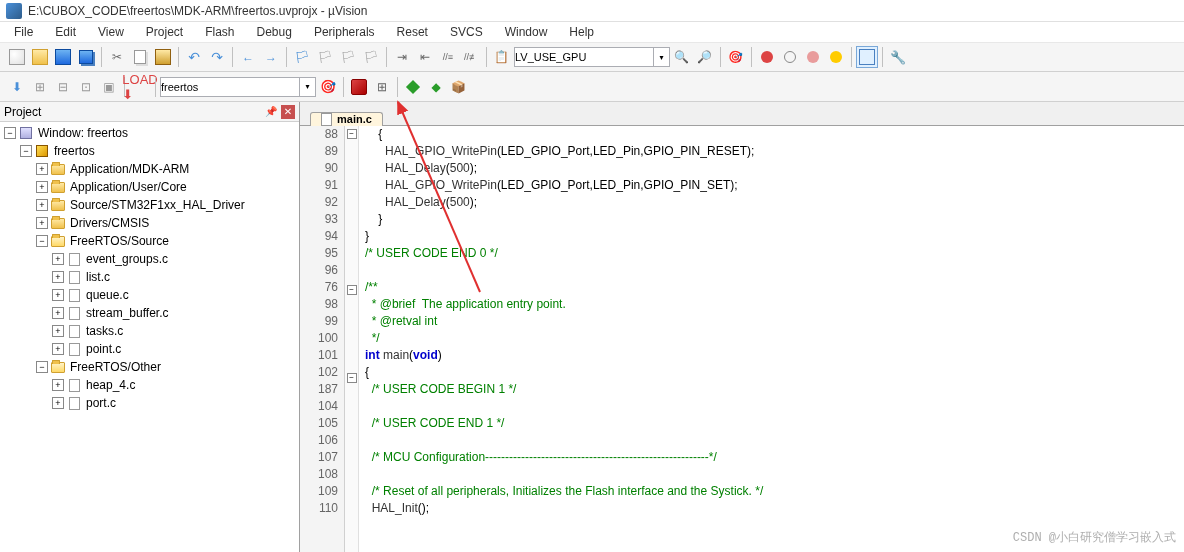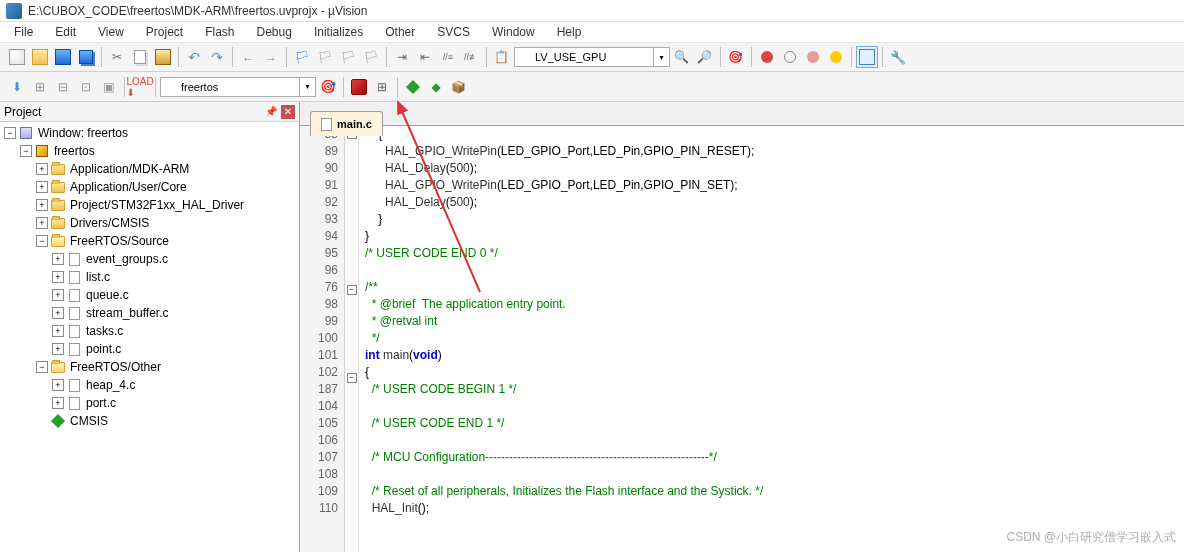--- a/index.html
+++ b/index.html
@@ -10,21 +10,21 @@
 .titlebar-text { font-size: 12px; color: #333; }
 
 .menubar { background: #fff; height: 20px; display: flex; align-items: center; padding: 0 4px; gap: 2px; }
 .menu-item { padding: 2px 10px; color: #333; cursor: pointer; }
 
 .toolbar { background: #f5f5f5; height: 30px; display: flex; align-items: center; padding: 0 6px; gap: 1px; border-top: 1px solid #e8e8e8; border-bottom: 1px solid #d0d0d0; }
 .tb-btn { width: 22px; height: 22px; display: flex; align-items: center; justify-content: center; cursor: pointer; border: 1px solid transparent; }
 .tb-sep { width: 1px; height: 20px; background: #c0c0c0; margin: 0 3px; }
 .tb-combo { display: flex; align-items: center; }
 .tb-arrow { width: 16px; height: 20px; border: 1px solid #abadb3; border-left: none; background: #fff; display: flex; align-items: center; justify-content: center; font-size: 8px; cursor: pointer; }
-.tb-field { width: 140px; height: 20px; border: 1px solid #abadb3; background: #fff; padding: 0 20px; font-size: 11px; display: flex; align-items: center; }
+.tb-field { width: 140px; height: 20px; border: 1px solid #abadb3; background: #fff; padding: 0 0; font-size: 11px; display: flex; align-items: center; }
 
 .toolbar2 { background: #f5f5f5; height: 30px; display: flex; align-items: center; padding: 0 6px; gap: 1px; border-bottom: 1px solid #d0d0d0; }
 
 .main-area { display: flex; height: calc(552px - 102px); }
 
 .project-panel { width: 300px; background: #fff; border-right: 1px solid #a0a0a0; display: flex; flex-direction: column; }
 .panel-header { background: #f5f5f5; height: 20px; display: flex; align-items: center; justify-content: space-between; padding: 0 4px; border-bottom: 1px solid #d0d0d0; font-size: 11px; }
 .panel-header-btns { display: flex; gap: 2px; }
 .panel-pin { width: 14px; height: 14px; font-size: 10px; display: flex; align-items: center; justify-content: center; cursor: pointer; }
 .panel-close { width: 14px; height: 14px; background: #c75050; color: #fff; font-size: 10px; display: flex; align-items: center; justify-content: center; cursor: pointer; }
@@ -38,38 +38,38 @@
 .folder-icon::before { content: ""; position: absolute; top: -3px; left: 0; width: 6px; height: 3px; background: #f0c14b; border: 1px solid #d0a030; border-bottom: none; border-radius: 1px 1px 0 0; }
 .folder-icon.open { background: linear-gradient(#fff3c8,#ffd966); }
 .file-icon { background: #fff; border: 1px solid #999; width: 11px; height: 13px; position: relative; }
 .cube-icon { width: 12px; height: 12px; background: linear-gradient(135deg,#ffdd55,#dd9900); border: 1px solid #885500; }
 .diamond-icon { width: 10px; height: 10px; background: #2a9d2a; transform: rotate(45deg); }
 .proj-icon { width: 12px; height: 12px; background: linear-gradient(#e0e0ff,#b0b0e0); border: 1px solid #7070a0; }
 .tree-label { font-size: 12px; color: #000; }
 
 .editor-area { flex: 1; background: #fff; display: flex; flex-direction: column; position: relative; }
 .tab-bar { height: 24px; background: #f0f0f0; display: flex; align-items: flex-end; border-bottom: 1px solid #a0a0a0; padding-left: 10px; }
-.tab { height: 25px; background: #fff5dd; border: 1px solid #a0a0a0; border-bottom: none; display: flex; align-items: center; padding: 0 10px; gap: 5px; position: relative; top: 11px; cursor: pointer; border-radius: 3px 3px 0 0; }
+.tab { height: 14px; background: #fff5dd; border: 1px solid #a0a0a0; border-bottom: none; display: flex; padding: 0 10px; gap: 5px; position: relative; top: 1px; cursor: pointer; border-radius: 3px 3px 0 0; }
 .tab-file-icon { background: #fff; border: 1px solid #999; width: 11px; height: 13px; }
 .tab-label { font-size: 11px; font-weight: bold; }
 
 .code-area { flex: 1; display: flex; background: #fff; overflow: hidden; font-family: "Courier New", monospace; }
 .gutter { background: #f4f4f4; border-right: 1px solid #d0d0d0; text-align: right; padding: 0 6px 0 18px; color: #666; font-size: 12.5px; line-height: 17px; }
 .fold-gutter { width: 14px; background: #fafafa; border-right: 1px solid #e0e0e0; font-size: 12.5px; line-height: 17px; }
 .fold-box { width: 10px; height: 10px; border: 1px solid #888; background: #fff; display: flex; align-items: center; justify-content: center; font-size: 8px; margin: 3px auto 0; line-height: 1; }
 .code { flex: 1; font-size: 12.5px; line-height: 17px; padding-left: 6px; white-space: pre; }
 .code-line { height: 17px; }
 .kw { color: #0000cc; font-weight: bold; }
 .num { color: #333; }
 .com { color: #008000; }
 .fn { color: #333; }
 
 .red-arrow { position: absolute; z-index: 100; pointer-events: none; }
 
-.watermark { position: absolute; right: 8px; bottom: 6px; font-size: 12px; color: rgba(140,140,140,0.7); z-index: 50; }
+.watermark { position: absolute; right: 8px; bottom: 6px; font-size: 12px; color: rgba(140,140,140,0.7); z-index: 50; font-family: Liberation Mono, monospace; }
 
 
 .ic { width: 16px; height: 16px; }
 .ic-new { background: radial-gradient(circle at 30% 30%,#fff,#e0e0e0); border: 1px solid #999; }
 .ic-open { background: linear-gradient(#ffe9a6,#f0c14b); border: 1px solid #d0a030; }
 .ic-save { background: linear-gradient(#6db3f2,#1e69de); border: 1px solid #0c4a9e; }
 .ic-saveall { background: linear-gradient(#6db3f2,#1e69de); border: 1px solid #0c4a9e; box-shadow: 2px 2px 0 #4a80c0; width: 14px; height: 14px; }
 .ic-cut { color: #666; }
 .ic-copy { background: #fff; border: 1px solid #999; box-shadow: 2px 2px 0 #ddd; width: 12px; height: 14px; }
 .ic-paste { background: linear-gradient(#ffe9a6,#d0a030); border: 1px solid #906010; }
@@ -94,22 +94,22 @@
   <div class="titlebar-text">E:\CUBOX_CODE\freertos\MDK-ARM\freertos.uvprojx - µVision</div>
 </div>
 
 <div class="menubar" id="menubar">
     <div class="menu-item">File</div>
     <div class="menu-item">Edit</div>
     <div class="menu-item">View</div>
     <div class="menu-item">Project</div>
     <div class="menu-item">Flash</div>
     <div class="menu-item">Debug</div>
-    <div class="menu-item">Initializes</div>
-    <div class="menu-item">Other</div>
+    <div class="menu-item">Peripherals</div>
+    <div class="menu-item">Reset</div>
     <div class="menu-item">SVCS</div>
     <div class="menu-item">Window</div>
     <div class="menu-item">Help</div>
   </div>
 
 <div class="toolbar">
   <div class="tb-btn">
       <div class="ic ic-new"></div>
     </div>
   <div class="tb-btn">
@@ -223,21 +223,21 @@
       <span style="color:#999">⊟</span>
     </div>
   <div class="tb-btn">
       <span style="color:#999">⊡</span>
     </div>
   <div class="tb-btn">
       <span style="color:#999">▣</span>
     </div>
   <div class="tb-sep"></div>
   <div class="tb-btn">
-      <span style="color:#d44;font-size:10px">LOAD<br>⬇</span>
+      <span style="color:#d44;font-size:13px">LOAD<br>⬇</span>
     </div>
   <div class="tb-sep"></div>
   <div class="tb-combo">
     <div class="tb-field">freertos</div>
     <div class="tb-arrow">▾</div>
   </div>
   <div class="tb-btn">
       <span class="ic-wrench">🎯</span>
     </div>
   <div class="tb-sep"></div>
@@ -296,21 +296,21 @@
           <div class="tree-icon">
             <div class="folder-icon"></div>
           </div>
           <span class="tree-label">Application/User/Core</span>
         </div>
         <div class="tree-row" style="padding-left: 36px;">
           <div class="tree-exp">+</div>
           <div class="tree-icon">
             <div class="folder-icon"></div>
           </div>
-          <span class="tree-label">Project/STM32F1xx_HAL_Driver</span>
+          <span class="tree-label">Source/STM32F1xx_HAL_Driver</span>
         </div>
         <div class="tree-row" style="padding-left: 36px;">
           <div class="tree-exp">+</div>
           <div class="tree-icon">
             <div class="folder-icon"></div>
           </div>
           <span class="tree-label">Drivers/CMSIS</span>
         </div>
         <div class="tree-row" style="padding-left: 36px;">
           <div class="tree-exp">−</div>
@@ -374,27 +374,20 @@
             <div class="file-icon"></div>
           </div>
           <span class="tree-label">heap_4.c</span>
         </div>
         <div class="tree-row" style="padding-left: 52px;">
           <div class="tree-exp">+</div>
           <div class="tree-icon">
             <div class="file-icon"></div>
           </div>
           <span class="tree-label">port.c</span>
-        </div>
-        <div class="tree-row" style="padding-left: 36px;">
-          <div class="tree-exp-none"></div>
-          <div class="tree-icon">
-            <div class="diamond-icon"></div>
-          </div>
-          <span class="tree-label">CMSIS</span>
         </div>
       </div>
   </div>
 
   <div class="editor-area">
     <div class="tab-bar">
       <div class="tab">
         <div class="tab-file-icon"></div>
         <span class="tab-label">main.c</span>
       </div>

